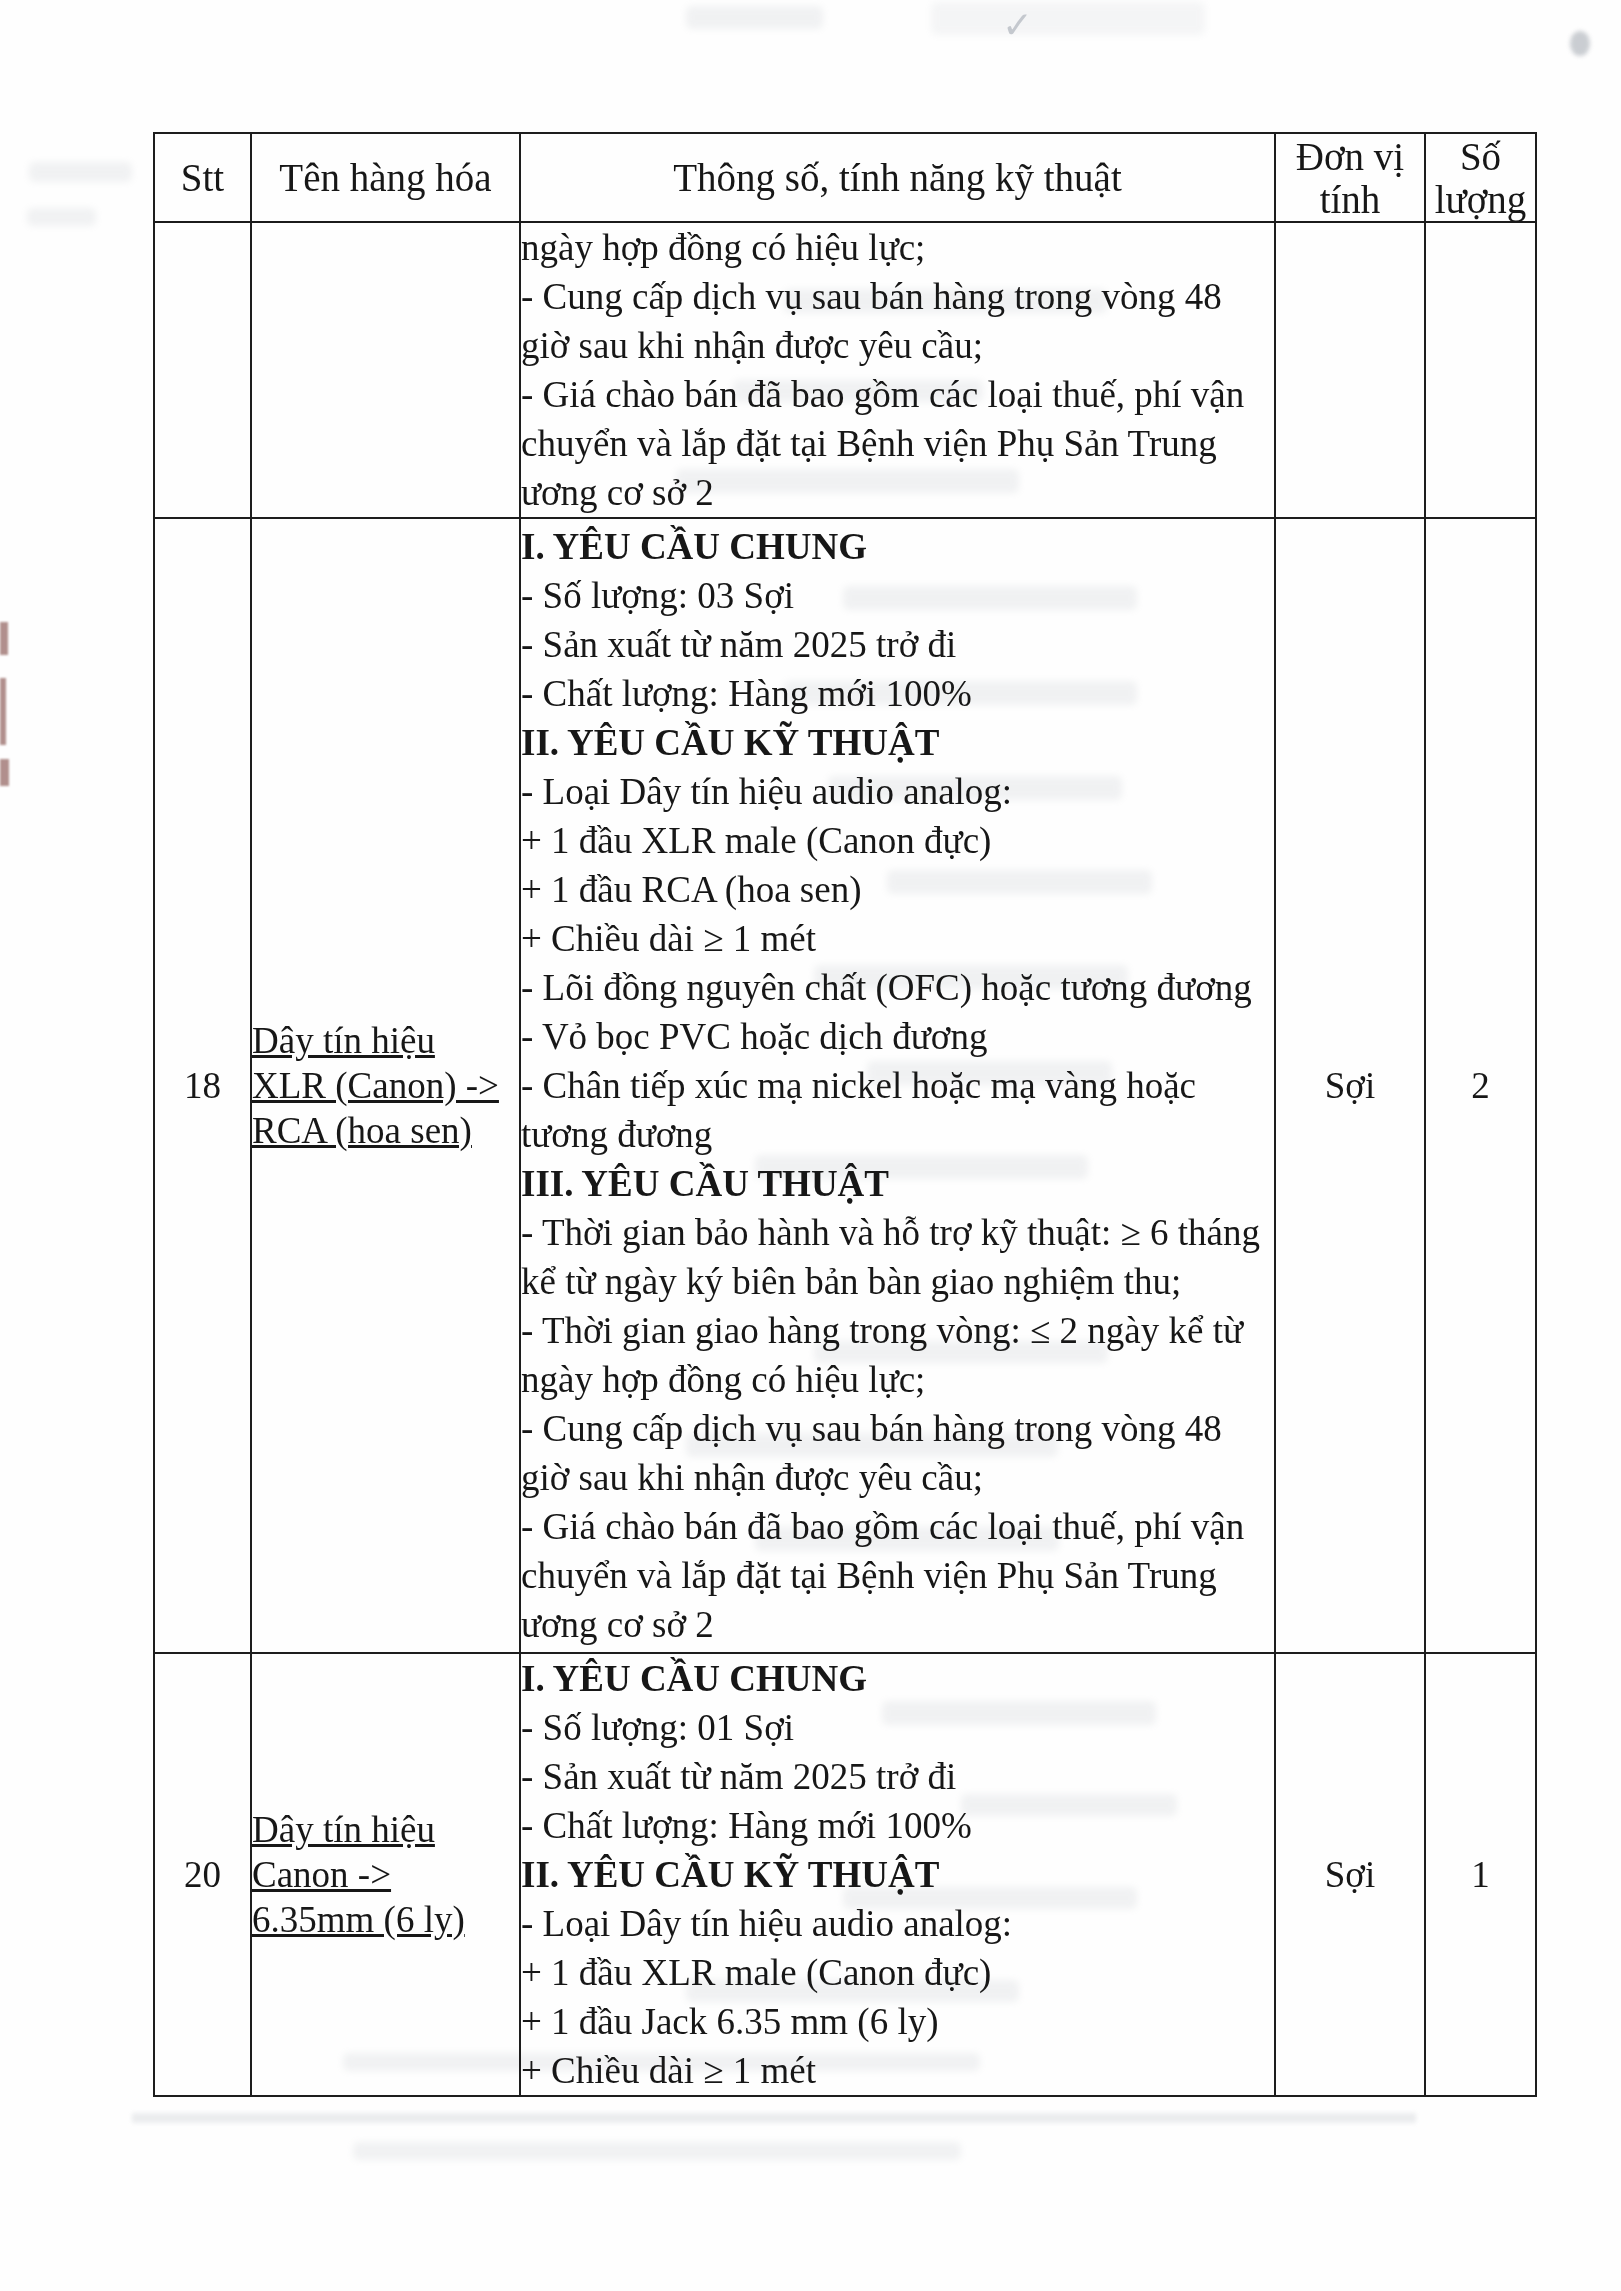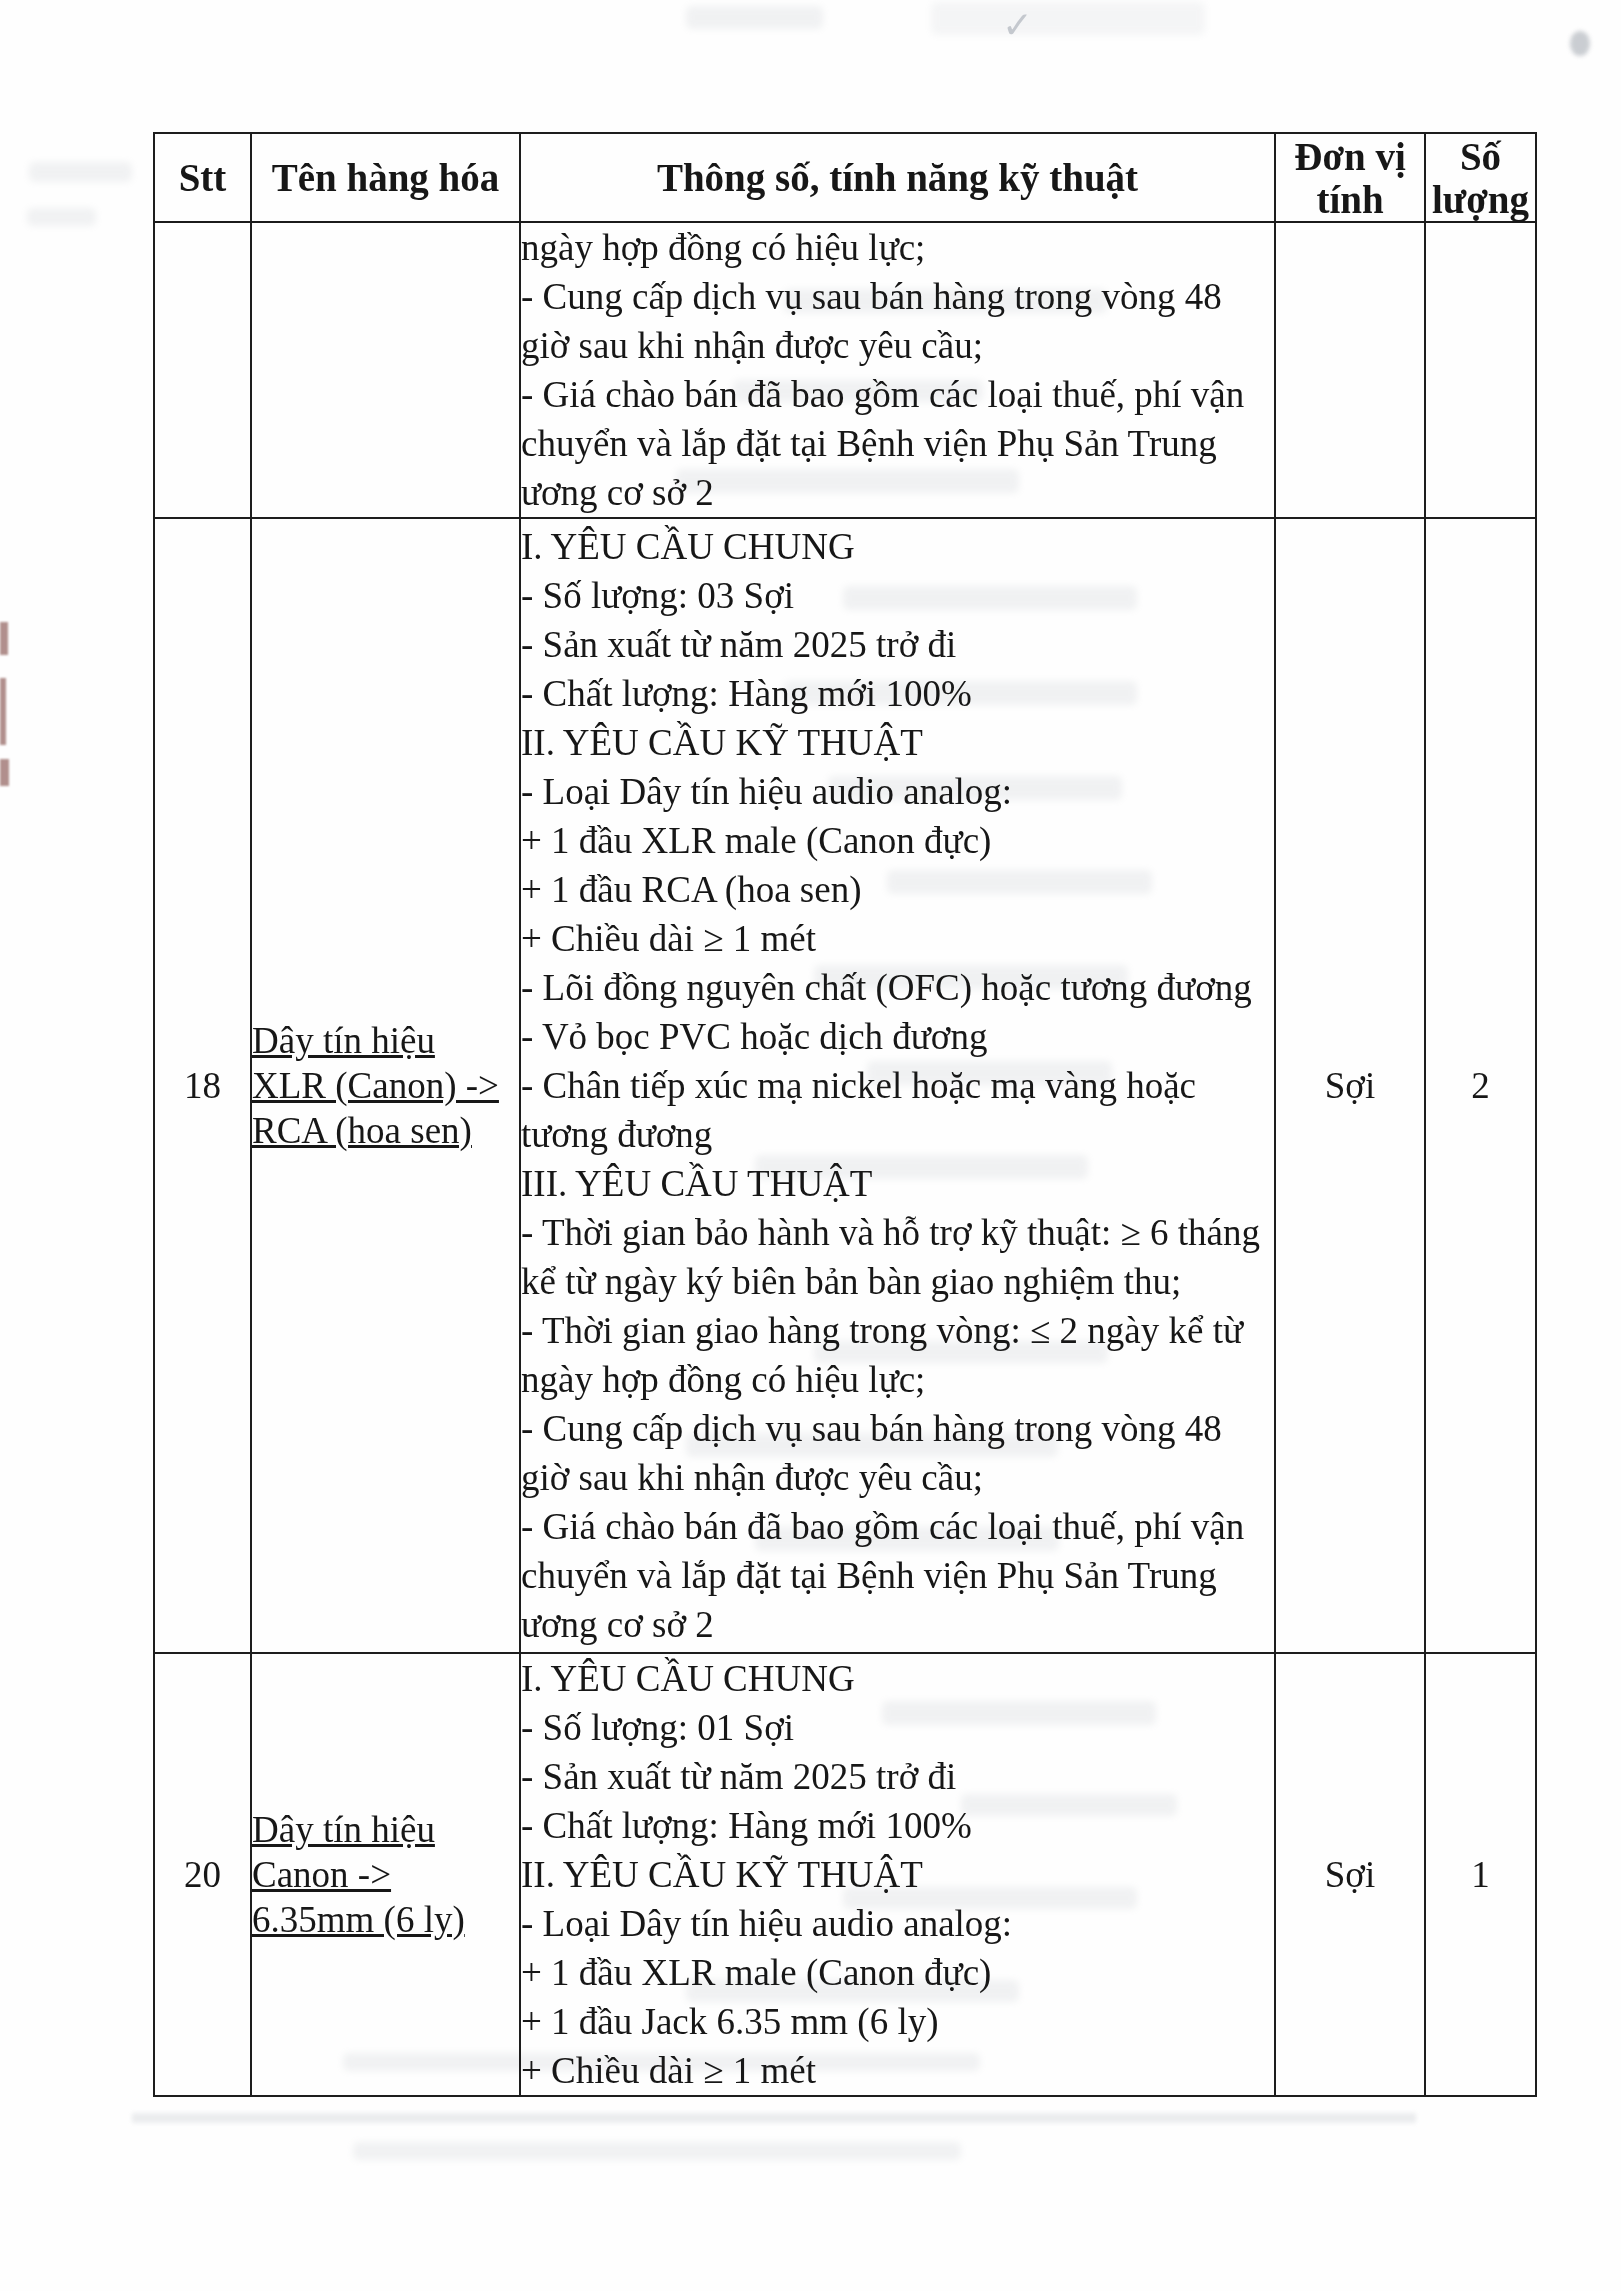--- a/index.html
+++ b/index.html
@@ -21,36 +21,36 @@
   table.doc col.c-spec{width:755px;}
   table.doc col.c-unit{width:150px;}
   table.doc col.c-qty{width:111px;}
   table.doc th, table.doc td{
     border:2px solid #1d1d1d;
     padding:0;
     vertical-align:middle;
   }
   table.doc tr.hdr th{
     height:87px;
-    font-size:39px;line-height:43px;font-weight:bold;
+    font-size:39px;line-height:43px;font-weight:normal;
     text-align:center;vertical-align:middle;
     border-bottom:2.9px solid #1b1b1b;
   }
   tr.row-cont{height:295px;}
   tr.row-18{height:1135px;}
   tr.row-19{height:436px;}
   td.spec{
     vertical-align:top;
     padding:0 7.8px 0 13.7px;
     font-size:37px;line-height:49px;
     overflow:hidden;
     margin-left:40px;
   }
   td.spec .line{white-space:nowrap;}
-  td.spec .line.bold{font-weight:normal;}
+  td.spec .line.bold{font-weight:bold;}
   td.name{
     padding:0 3.9px 0 11.8px;
     font-size:37px;line-height:45px;
     vertical-align:middle;
     text-decoration:underline;
   }
   td.stt, td.unit, td.qty{
     text-align:center;font-size:37px;vertical-align:middle;
   }
   

